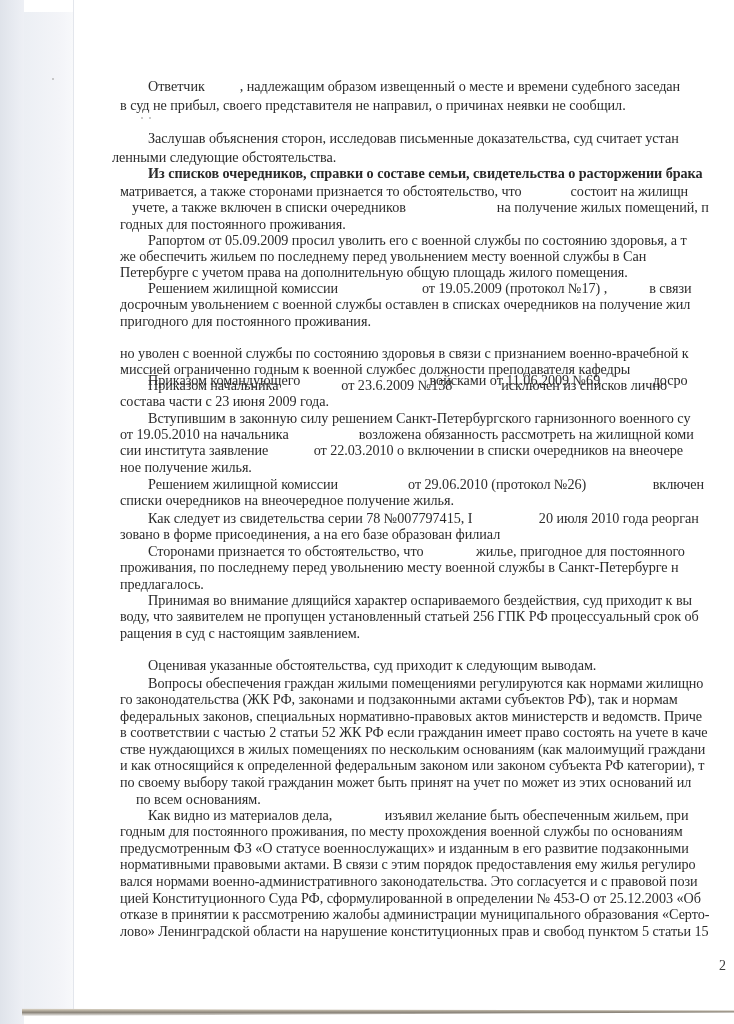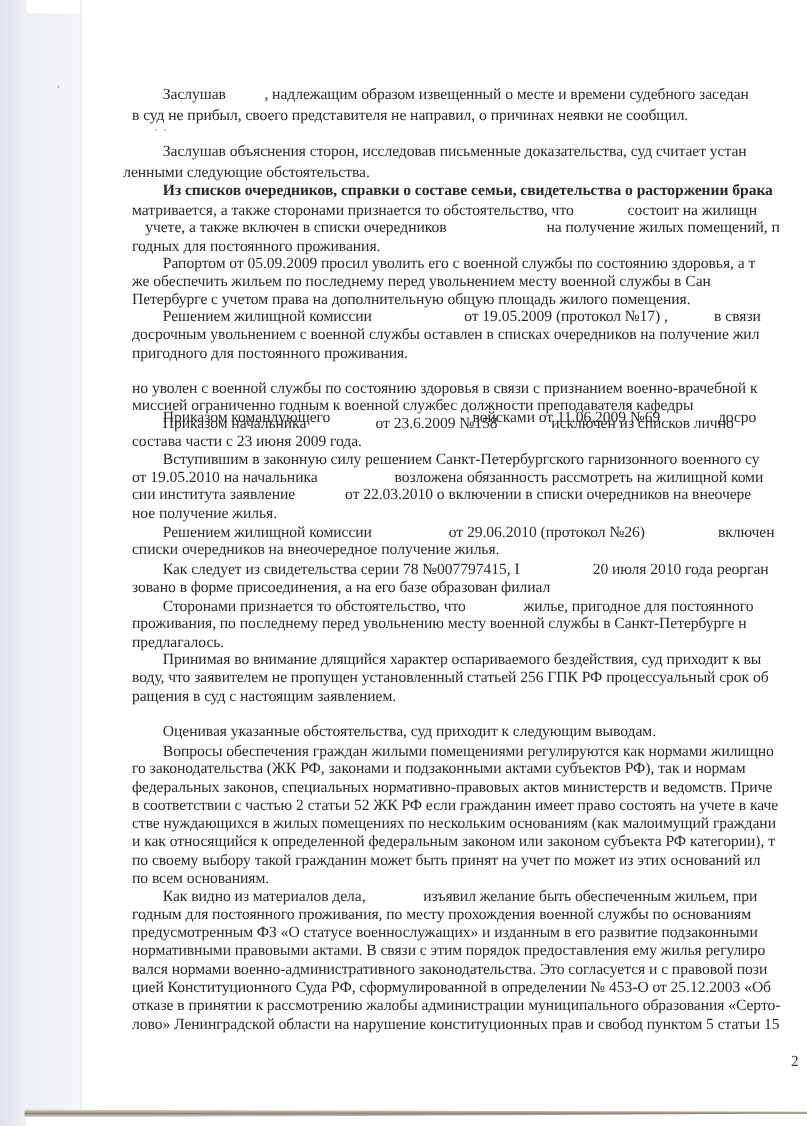--- a/index.html
+++ b/index.html
@@ -63,21 +63,21 @@
   </style>
 </head>
 <body>
 
 <div class="scanner-bed"></div>
 <div class="page-edge"></div>
 <div class="page"></div>
 <div class="bottom-shadow"></div>
 
 <div id="lines">
-    <div class="line" style="left: 148px; top: 78px;">Заслушав          , надлежащим образом извещенный о месте и времени судебного заседан</div>
+    <div class="line" style="left: 148px; top: 78px;">Ответчик          , надлежащим образом извещенный о месте и времени судебного заседан</div>
     <div class="line" style="left: 120px; top: 97px;">в суд не прибыл, своего представителя не направил, о причинах неявки не сообщил.</div>
     <div class="line" style="left: 148px; top: 130px;">Заслушав объяснения сторон, исследовав письменные доказательства, суд считает устан</div>
     <div class="line" style="left: 112px; top: 149px;">ленными следующие обстоятельства.</div>
     <div class="line" style="left: 148px; top: 165px; font-weight: bold;">Из списков очередников, справки о составе семьи, свидетельства о расторжении брака</div>
     <div class="line" style="left: 120px; top: 183px;">матривается, а также сторонами признается то обстоятельство, что              состоит на жилищн</div>
     <div class="line" style="left: 132px; top: 199px;">учете, а также включен в списки очередников                          на получение жилых помещений, п</div>
     <div class="line" style="left: 120px; top: 216px;">годных для постоянного проживания.</div>
     <div class="line" style="left: 148px; top: 232px;">Рапортом от 05.09.2009 просил уволить его с военной службы по состоянию здоровья, а т</div>
     <div class="line" style="left: 120px; top: 248px;">же обеспечить жильем по последнему перед увольнением месту военной службы в Сан</div>
     <div class="line" style="left: 120px; top: 264px;">Петербурге с учетом права на дополнительную общую площадь жилого помещения.</div>
@@ -104,21 +104,21 @@
     <div class="line" style="left: 120px; top: 608px;">воду, что заявителем не пропущен установленный статьей 256 ГПК РФ процессуальный срок об</div>
     <div class="line" style="left: 120px; top: 625px;">ращения в суд с настоящим заявлением.</div>
     <div class="line" style="left: 148px; top: 657px;">Оценивая указанные обстоятельства, суд приходит к следующим выводам.</div>
     <div class="line" style="left: 148px; top: 675px;">Вопросы обеспечения граждан жилыми помещениями регулируются как нормами жилищно</div>
     <div class="line" style="left: 120px; top: 691px;">го законодательства (ЖК РФ, законами и подзаконными актами субъектов РФ), так и нормам</div>
     <div class="line" style="left: 120px; top: 708px;">федеральных законов, специальных нормативно-правовых актов министерств и ведомств. Приче</div>
     <div class="line" style="left: 120px; top: 724px;">в соответствии с частью 2 статьи 52 ЖК РФ если гражданин имеет право состоять на учете в каче</div>
     <div class="line" style="left: 120px; top: 741px;">стве нуждающихся в жилых помещениях по нескольким основаниям (как малоимущий граждани</div>
     <div class="line" style="left: 120px; top: 757px;">и как относящийся к определенной федеральным законом или законом субъекта РФ категории), т</div>
     <div class="line" style="left: 120px; top: 774px;">по своему выбору такой гражданин может быть принят на учет по может из этих оснований ил</div>
-    <div class="line" style="left: 120px; top: 791px;">по всем основаниям.</div>
+    <div class="line" style="left: 136px; top: 791px;">по всем основаниям.</div>
     <div class="line" style="left: 148px; top: 807px;">Как видно из материалов дела,               изъявил желание быть обеспеченным жильем, при</div>
     <div class="line" style="left: 120px; top: 823px;">годным для постоянного проживания, по месту прохождения военной службы по основаниям</div>
     <div class="line" style="left: 120px; top: 840px;">предусмотренным ФЗ «О статусе военнослужащих» и изданным в его развитие подзаконными</div>
     <div class="line" style="left: 120px; top: 856px;">нормативными правовыми актами. В связи с этим порядок предоставления ему жилья регулиро</div>
     <div class="line" style="left: 120px; top: 873px;">вался нормами военно-административного законодательства. Это согласуется и с правовой пози</div>
     <div class="line" style="left: 120px; top: 890px;">цией Конституционного Суда РФ, сформулированной в определении № 453-О от 25.12.2003 «Об</div>
     <div class="line" style="left: 120px; top: 906px;">отказе в принятии к рассмотрению жалобы администрации муниципального образования «Серто-</div>
     <div class="line" style="left: 120px; top: 923px;">лово» Ленинградской области на нарушение конституционных прав и свобод пунктом 5 статьи 15</div>
   </div>
 

